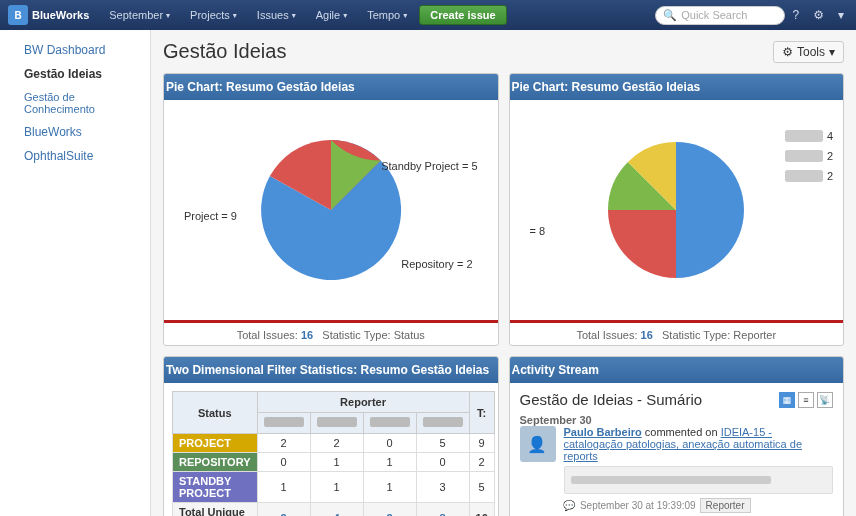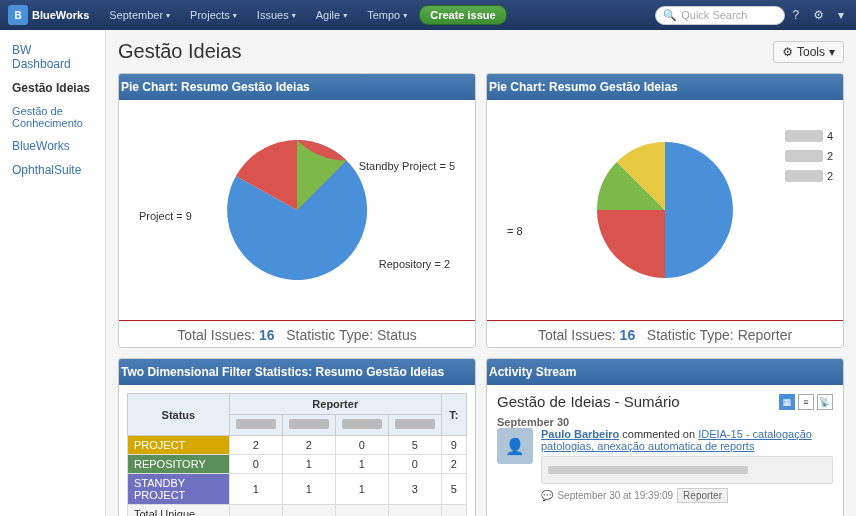--- a/index.html
+++ b/index.html
@@ -36,21 +36,21 @@
       height: 30px;
       display: flex; align-items: center; gap: 3px;
       cursor: pointer;
       text-decoration: none;
     }
     .nav-chevron { font-size: 8px; }
     .create-btn {
       background: linear-gradient(to bottom, #5aab4d, #3d8c31);
       color: white;
       border: 1px solid #2d6b22;
-      border-radius: 9px;
+      border-radius: 3px;
       padding: 3px 10px;
       font-size: 11px;
       cursor: pointer;
       font-weight: bold;
     }
     .nav-spacer { flex: 1; }
     .search-box {
       background: white;
       border: 1px solid #ccc;
       border-radius: 10px;
@@ -61,24 +61,24 @@
       width: 130px;
     }
     .nav-icons { display: flex; align-items: center; gap: 6px; color: #cdd8e8; font-size: 12px; }
     .nav-icon-btn { cursor: pointer; padding: 2px 4px; border-radius: 3px; }
 
     
     .app-body { display: flex; height: calc(516px - 30px); }
 
     
     .sidebar {
-      width: 106px;
+      width: 151px;
       background: white;
       border-right: 1px solid #ddd;
-      padding: 8px 0;
+      padding: 8px 12px;
       flex-shrink: 0;
     }
     .sidebar-item {
       padding: 5px 12px;
       font-size: 12px;
       color: #3b73af;
       cursor: pointer;
     }
     .sidebar-item.active { color: #333; font-weight: bold; cursor: default; }
 
@@ -136,24 +136,24 @@
       justify-content: center;
     }
     .pie-svg { overflow: visible; }
     .pie-label {
       position: absolute;
       font-size: 11px;
       color: #333;
     }
     .panel-footer {
       text-align: center;
-      font-size: 14px;
+      font-size: 11px;
       color: #666;
       padding: 6px 0 4px;
-      border-top: 1px solid #b91c1c;
+      border-top: 3px solid #b91c1c;
     }
     .panel-footer a { color: #3b73af; text-decoration: none; font-weight: bold; }
 
     
     .bottom-grid {
       display: grid;
       grid-template-columns: 1fr 1fr;
       gap: 10px;
       margin-top: 10px;
     }
@@ -171,21 +171,21 @@
       text-align: center;
       font-weight: bold;
     }
     .stat-table td {
       padding: 3px 6px;
       border: 1px solid #ddd;
       text-align: center;
     }
     .stat-table .row-label {
       text-align: left;
-      font-weight: normal;
+      font-weight: bold;
     }
     .status-project { background: #d4a800; color: white; }
     .status-repository { background: #5a8f5a; color: white; }
     .status-standby { background: #7070c0; color: white; }
     .total-row { font-weight: bold; background: #f5f5f5; }
 
     
     .blurred-name {
       display: inline-block;
       background: #bbb;

